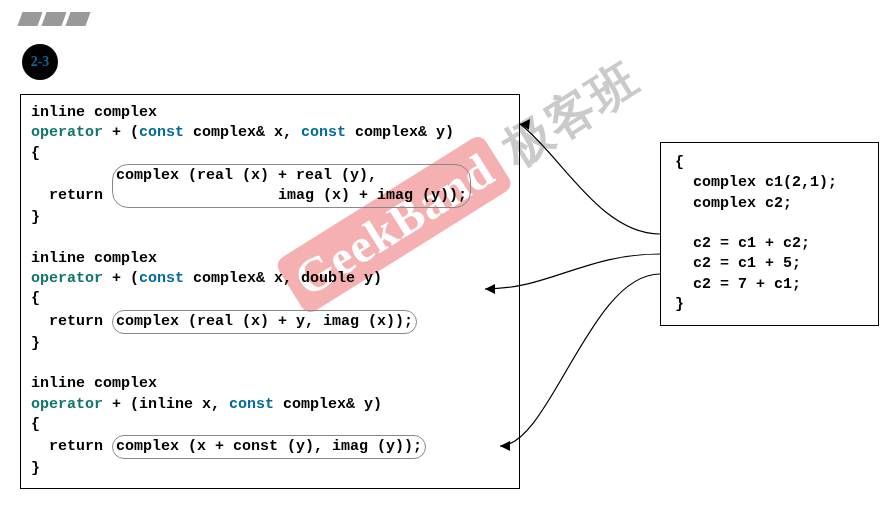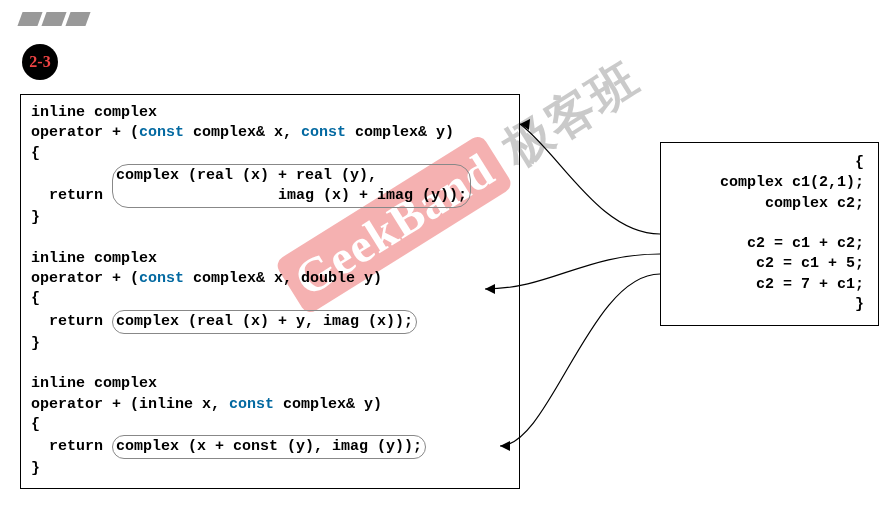--- a/index.html
+++ b/index.html
@@ -42,22 +42,22 @@
     align-items: center;
     gap: 14px;
     margin-top: 18px;
     margin-left: 2px;
   }
   .badge {
     width: 36px;
     height: 36px;
     border-radius: 50%;
     background: #000;
-    color: #ef4444;
-    font-size: 16px;
+    color: #0369a1;
+    font-size: 14px;
     font-weight: bold;
     display: flex;
     align-items: center;
     justify-content: center;
     flex-shrink: 0;
   }
   .intro {
     font-size: 18px;
   }
   .intro .bold { font-weight: bold; }
@@ -78,23 +78,22 @@
   }
   .codebox.left {
     width: 500px;
   }
   .codebox.right {
     position: absolute;
     top: 48px;
     left: 640px;
     width: 219px;
     padding: 10px 14px;
-    text-align: right;
   }
-  .kw-blue { color: #000000; }
+  .kw-blue { color: #0f766e; }
   .kw-green { color: #0369a1; }
   .hl {
     border: 1px solid #888;
     border-radius: 16px;
     padding: 1px 3px;
     display: inline-block;
   }
   .watermark {
     position: absolute;
     top: 150px;

